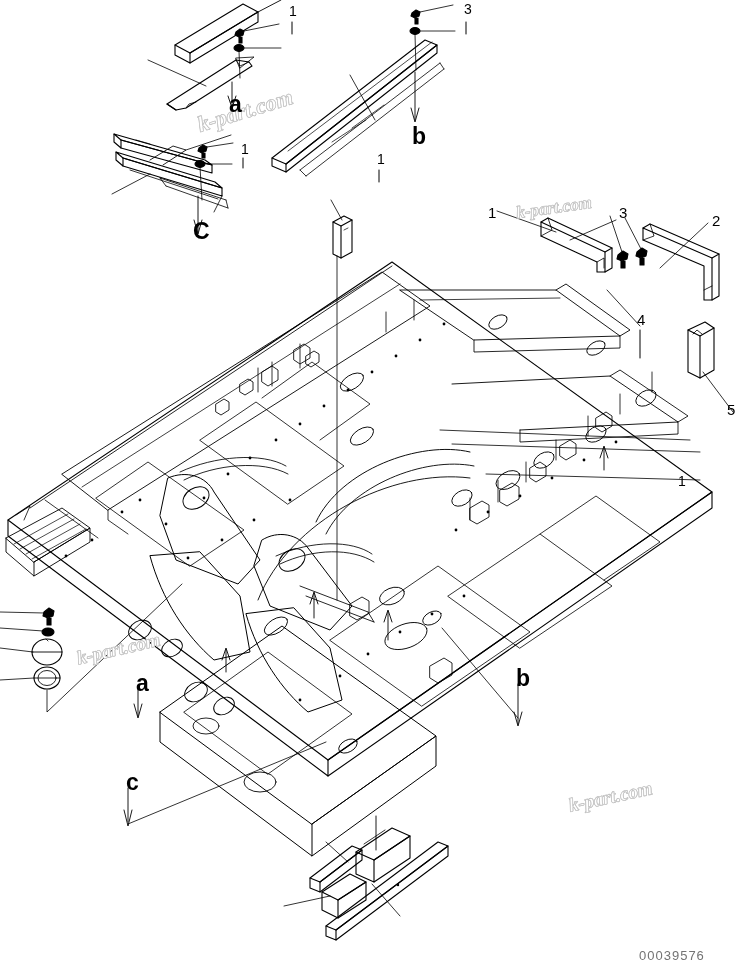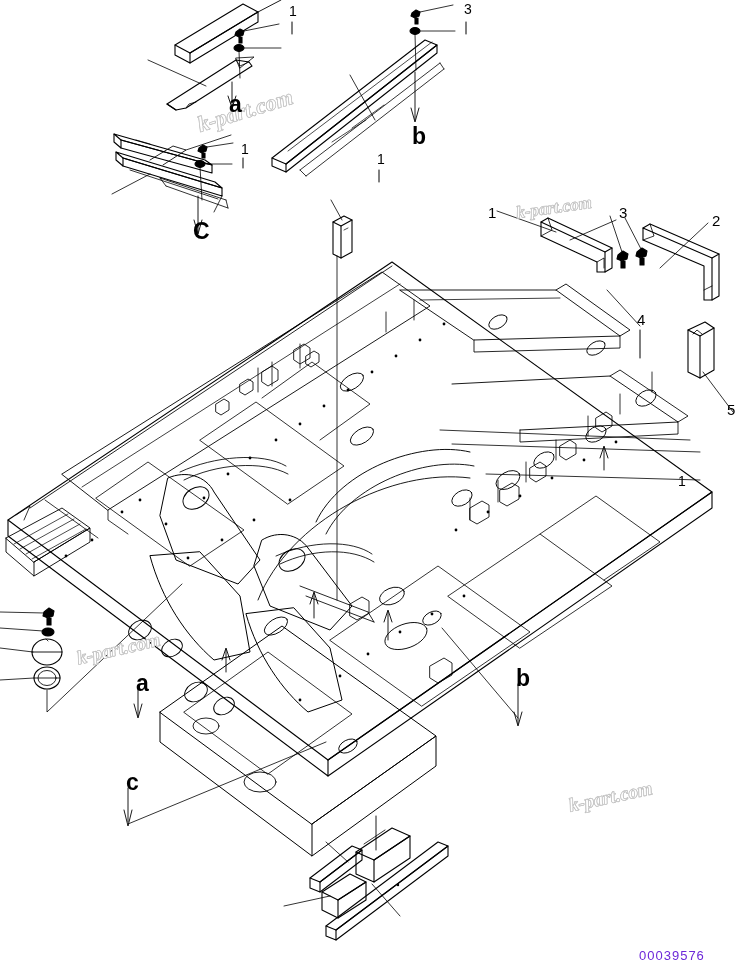--- a/index.html
+++ b/index.html
@@ -45,21 +45,21 @@
     font-weight:400;
     color:#000000;
     white-space:nowrap;
     line-height:1;
   }
   #drawing-number{
     position:absolute;
     font-family:"Liberation Sans", sans-serif;
     font-size:13px;
     letter-spacing:1px;
-    color:#6d28d9;
+    color:#737373;
     white-space:nowrap;
   }
 </style>
 </head>
 <body>
 
 <div id="page">
 
   <svg id="art" viewBox="0 0 740 977" xmlns="http://www.w3.org/2000/svg">
     <g fill="none" stroke="#000" stroke-width="1.1" stroke-linejoin="round" stroke-linecap="round">

